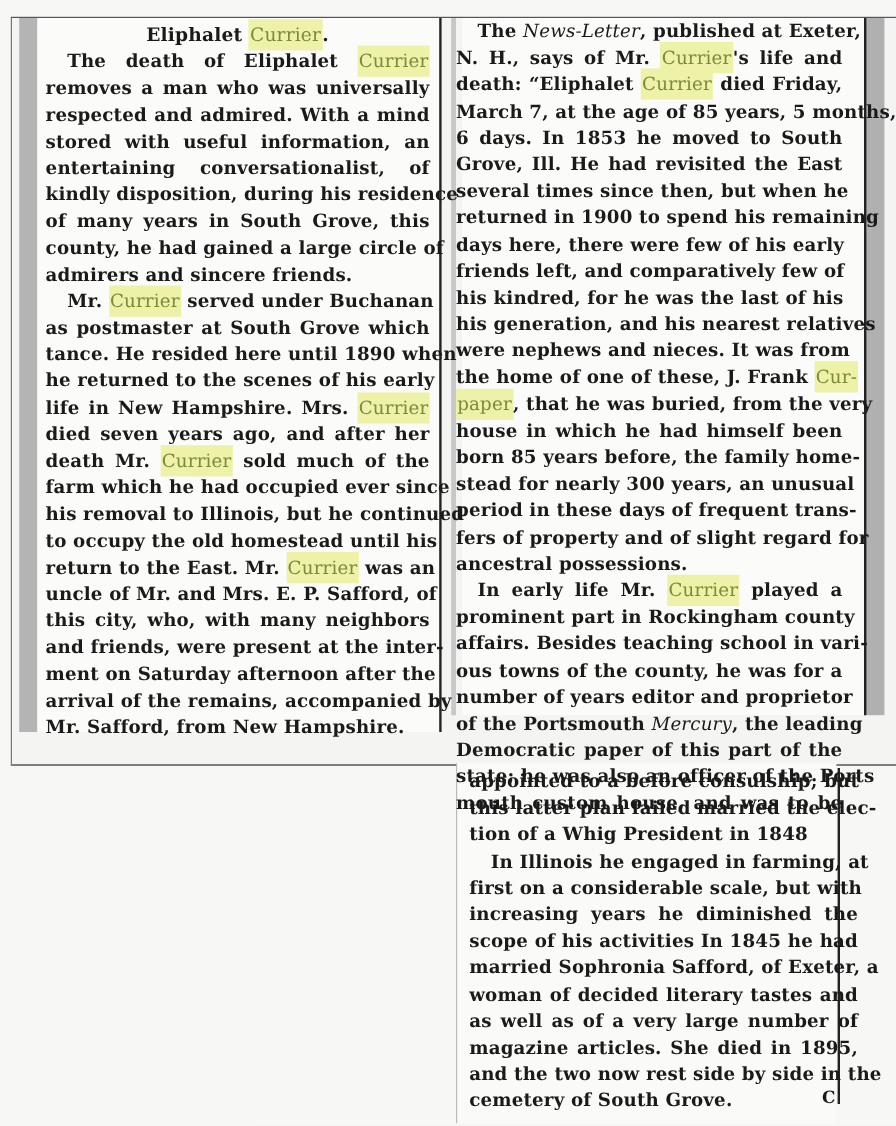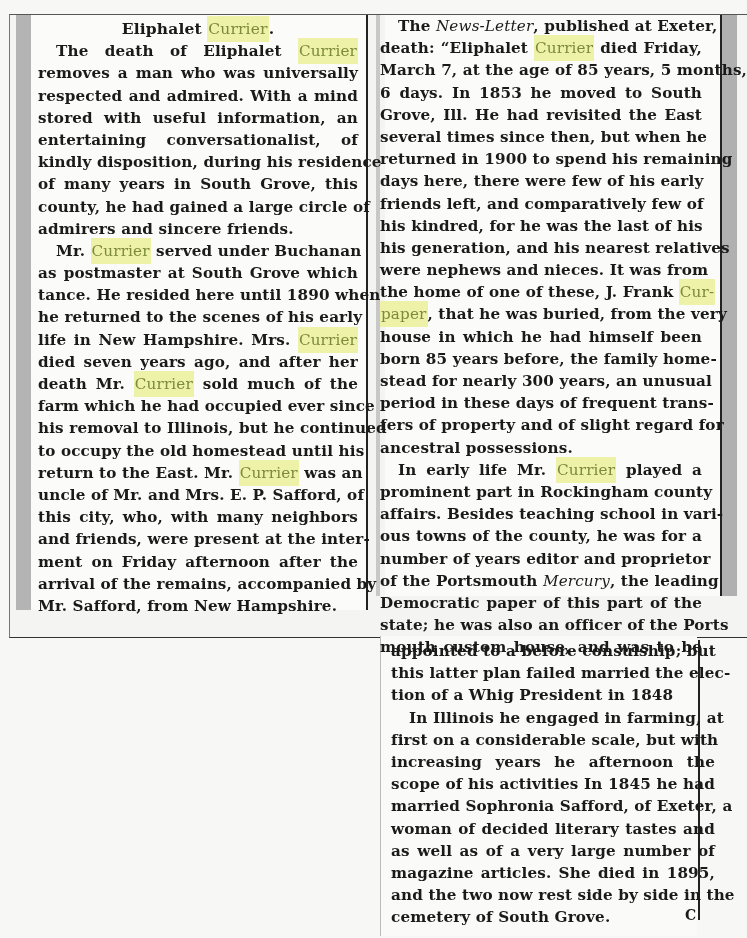--- a/index.html
+++ b/index.html
@@ -104,29 +104,30 @@
       <div class="line">life in New Hampshire. Mrs. <span class="hl">Currier</span></div>
       <div class="line">died seven years ago, and after her</div>
       <div class="line">death Mr. <span class="hl">Currier</span> sold much of the</div>
       <div class="line">farm which he had occupied ever since</div>
       <div class="line">his removal to Illinois, but he continued</div>
       <div class="line">to occupy the old homestead until his</div>
       <div class="line">return to the East. Mr. <span class="hl">Currier</span> was an</div>
       <div class="line">uncle of Mr. and Mrs. E. P. Safford, of</div>
       <div class="line">this city, who, with many neighbors</div>
       <div class="line">and friends, were present at the inter-</div>
-      <div class="line">ment on Friday afternoon after the</div>
+      <div class="line">ment on Saturday afternoon after the</div>
       <div class="line">arrival of the remains, accompanied by</div>
       <div class="line last">Mr. Safford, from New Hampshire.</div>
     </div>
 </div>
 
 <div class="text right-text">
   <div>
       <div class="line indent">The <span class="it">News-Letter</span>, published at Exeter,</div>
+      <div class="line">N. H., says of Mr. <span class="hl">Currier</span>'s life and</div>
       <div class="line">death: “Eliphalet <span class="hl">Currier</span> died Friday,</div>
       <div class="line">March 7, at the age of 85 years, 5 months,</div>
       <div class="line">6 days. In 1853 he moved to South</div>
       <div class="line">Grove, Ill. He had revisited the East</div>
       <div class="line">several times since then, but when he</div>
       <div class="line">returned in 1900 to spend his remaining</div>
       <div class="line">days here, there were few of his early</div>
       <div class="line">friends left, and comparatively few of</div>
       <div class="line">his kindred, for he was the last of his</div>
       <div class="line">his generation, and his nearest relatives</div>
@@ -151,21 +152,21 @@
     </div>
 </div>
 
 <div class="text bottom-text">
   <div>
       <div class="line">appointed to a before consulship; but</div>
       <div class="line">this latter plan failed married the elec-</div>
       <div class="line last">tion of a Whig President in 1848</div>
       <div class="line indent">In Illinois he engaged in farming, at</div>
       <div class="line">first on a considerable scale, but with</div>
-      <div class="line">increasing years he afternoon the</div>
+      <div class="line">increasing years he diminished the</div>
       <div class="line">scope of his activities In 1845 he had</div>
       <div class="line">married Sophronia Safford, of Exeter, a</div>
       <div class="line">woman of decided literary tastes and</div>
       <div class="line">as well as of a very large number of</div>
       <div class="line">magazine articles. She died in 1895,</div>
       <div class="line">and the two now rest side by side in the</div>
       <div class="line last">cemetery of South Grove.</div>
     </div>
 </div>
 

